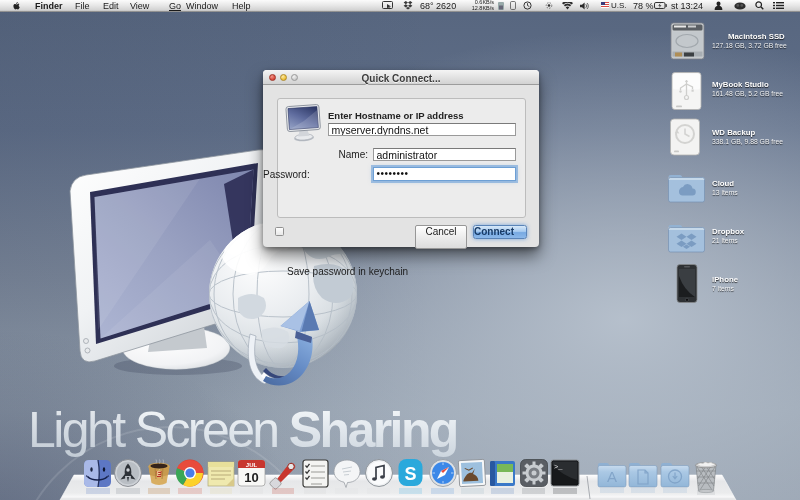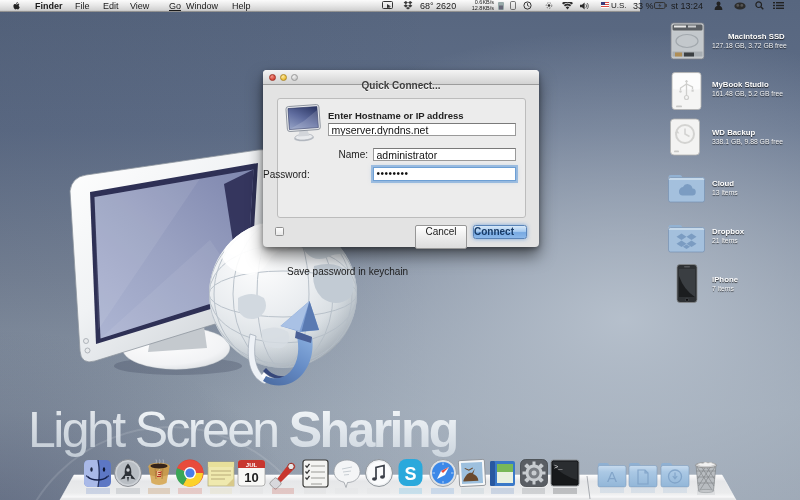--- a/index.html
+++ b/index.html
@@ -2,21 +2,21 @@
 <html><head><meta charset="utf-8">
 <style>
 html,body{margin:0;padding:0;}
 body{width:800px;height:500px;overflow:hidden;font-family:"Liberation Sans",sans-serif;position:relative;}
 #desk{position:absolute;left:0;top:0;width:800px;height:500px;
 background:
  radial-gradient(700px 460px at 78% 64%, rgba(184,194,206,.95) 0%, rgba(184,194,206,0) 63%),
  radial-gradient(520px 340px at -2% 108%, rgba(55,65,94,.52) 0%, rgba(55,65,94,0) 62%),
  linear-gradient(to right, rgba(30,40,62,.10) 0%, rgba(30,40,62,0) 55%),
  linear-gradient(to bottom, #57667f 0%, #5f6e88 26%, #7a8699 55%, #94a0ae 82%, #97a2b0 100%);}
-#menubar{position:absolute;left:0;top:0;width:640px;height:11px;
+#menubar{position:absolute;left:0;top:0;width:800px;height:11px;
 background:linear-gradient(#fbfbfb,#e9e9e9 45%,#d2d2d2 92%,#bfbfbf);
 border-bottom:0.5px solid rgba(60,60,60,.55);z-index:50;}
 .mtxt{position:absolute;top:0.5px;font-size:9px;line-height:10px;color:#1a1a1a;white-space:nowrap;}
 .mico{position:absolute;}
 #wall{position:absolute;left:0;top:0;z-index:1;}
 .dlabel{position:absolute;color:#fff;font-size:7.8px;font-weight:bold;line-height:9px;white-space:nowrap;text-shadow:0 1px 1px rgba(0,0,0,.75);z-index:10;}
 .dinfo{position:absolute;color:rgba(255,255,255,.92);font-size:6.8px;font-weight:normal;line-height:8px;white-space:nowrap;text-shadow:0 1px 1px rgba(0,0,0,.7);z-index:10;}
 .dicon{position:absolute;z-index:10;}
 </style></head><body>
 <div id="desk"></div>
@@ -63,21 +63,21 @@
       <path d="M5.8 2.2a2.6 2.6 0 010 3.6M7 1a4.2 4.2 0 010 6" stroke="#2a2a2a" stroke-width="0.7" fill="none"></path>
     </svg>
  <svg class="mico" style="left:601px;top:2px" width="8" height="6">
       <rect width="8" height="6" fill="#d94a44"></rect>
       <rect y="1" width="8" height="1" fill="#fff"></rect>
       <rect y="3" width="8" height="1" fill="#fff"></rect>
       <rect y="5" width="8" height="1" fill="#fff"></rect>
       <rect width="4" height="3" fill="#3a3a7a"></rect>
     </svg>
  <span class="mtxt" style="left:611px;font-size:8px;">U.S.</span>
- <span class="mtxt" style="left:633px;">33 %</span>
+ <span class="mtxt" style="left:633px;">78 %</span>
  <svg class="mico" style="left:654px;top:2px" width="13" height="7" viewBox="0 0 13 7">
       <rect x="0.5" y="0.5" width="10.5" height="6" rx="1.4" fill="none" stroke="#333" stroke-width="1"></rect>
       <rect x="11.5" y="2" width="1.3" height="3" rx="0.6" fill="#333"></rect>
       <path fill="#333" d="M6.5 1L4.2 3.7h1.6L5 6l2.5-2.7H5.8z"></path>
     </svg>
  <span class="mtxt" style="left:671px;">st 13:24</span>
  <svg class="mico" style="left:714px;top:1px" width="9" height="9" viewBox="0 0 9 9">
       <path fill="#222" d="M4.5 0.6a2 2 0 012 2c0 .9-.4 1.7-1 2.1 1.6.5 2.8 1.7 2.8 3.3v1H0.7v-1c0-1.6 1.2-2.8 2.8-3.3-.6-.4-1-1.2-1-2.1a2 2 0 012-2z"></path>
     </svg>
  <svg class="mico" style="left:734px;top:2px" width="12" height="8" viewBox="0 0 12 8">
@@ -255,21 +255,21 @@
 <span class="dinfo" style="left:712px;top:188.5px;">13 items</span>
 <span class="dlabel" style="left:712px;top:227px;">Dropbox</span>
 <span class="dinfo" style="left:712px;top:236.5px;">21 items</span>
 <span class="dlabel" style="left:712px;top:275px;">iPhone</span>
 <span class="dinfo" style="left:712px;top:284.5px;">7 items</span>
 <div id="dlg" style="position:absolute;left:263px;top:70px;width:276px;height:177px;z-index:40;border-radius:4px;background:#e3e3e3;box-shadow:0 1px 0 rgba(255,255,255,.4) inset, 0 9px 16px rgba(0,0,0,.5),0 2px 5px rgba(0,0,0,.35);font-family:'Liberation Sans',sans-serif;">
  <div style="position:absolute;left:0;top:0;width:276px;height:15px;border-radius:4px 4px 0 0;background:linear-gradient(#f5f5f5,#d2d2d2);border-bottom:1px solid #9c9c9c;box-sizing:border-box;"></div>
  <div style="position:absolute;left:5.5px;top:4px;width:7.4px;height:7.4px;border-radius:50%;background:radial-gradient(circle at 35% 30%,#f09a8e,#dd4f42 60%,#b83325);border:0.5px solid #a03428;box-sizing:border-box;"></div>
  <div style="position:absolute;left:16.5px;top:4px;width:7.4px;height:7.4px;border-radius:50%;background:radial-gradient(circle at 35% 30%,#fbe9a8,#efc43f 60%,#d8a225);border:0.5px solid #b08a28;box-sizing:border-box;"></div>
  <div style="position:absolute;left:27.5px;top:4px;width:7.4px;height:7.4px;border-radius:50%;background:radial-gradient(circle at 35% 30%,#f2f2f2,#cdcdcd 65%,#b2b2b2);border:0.5px solid #9a9a9a;box-sizing:border-box;"></div>
- <div style="position:absolute;left:0;top:10px;width:276px;text-align:center;font-size:10px;font-weight:bold;color:#3c3c3c;text-shadow:0 1px 0 rgba(255,255,255,.7);">Quick Connect...</div>
+ <div style="position:absolute;left:0;top:3px;width:276px;text-align:center;font-size:10px;font-weight:bold;color:#3c3c3c;text-shadow:0 1px 0 rgba(255,255,255,.7);">Quick Connect...</div>
  <div style="position:absolute;left:13.5px;top:28px;width:249px;height:120px;border:1px solid #bcbcbc;border-radius:3px;background:#ececec;box-sizing:border-box;"></div>
  <svg style="position:absolute;left:21px;top:33px;" width="40" height="40" viewBox="0 0 40 40">
   <defs>
         <linearGradient id="mscr" x1="0.1" y1="1" x2="0.85" y2="0">
           <stop offset="0" stop-color="#93a0c4"></stop>
           <stop offset="0.5" stop-color="#5f6c9e"></stop>
           <stop offset="1" stop-color="#2f3a68"></stop>
         </linearGradient>
       </defs>
   <g transform="rotate(-4 20 20)">

